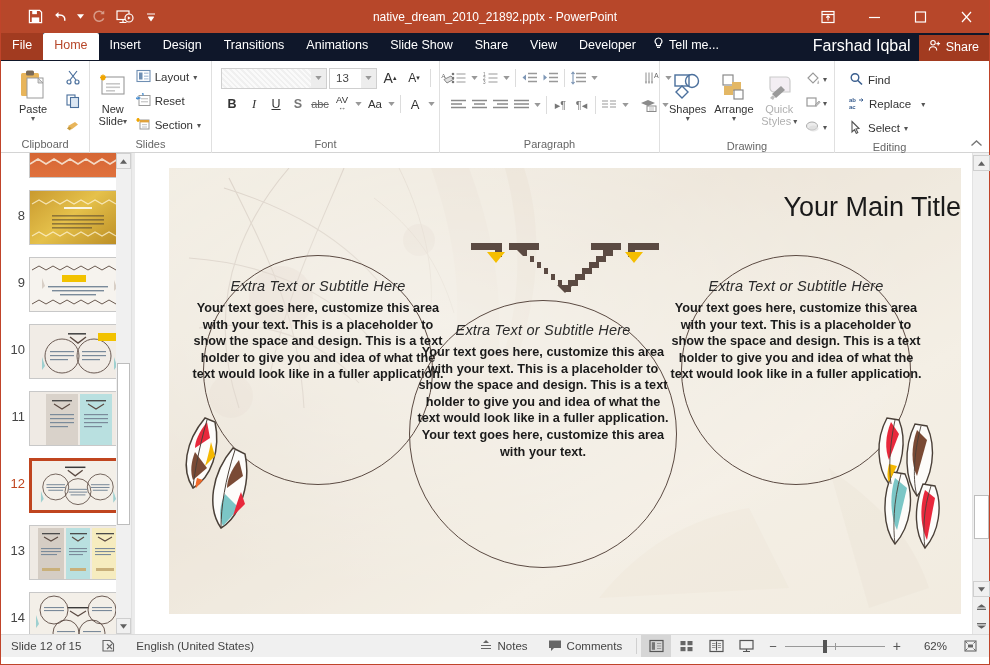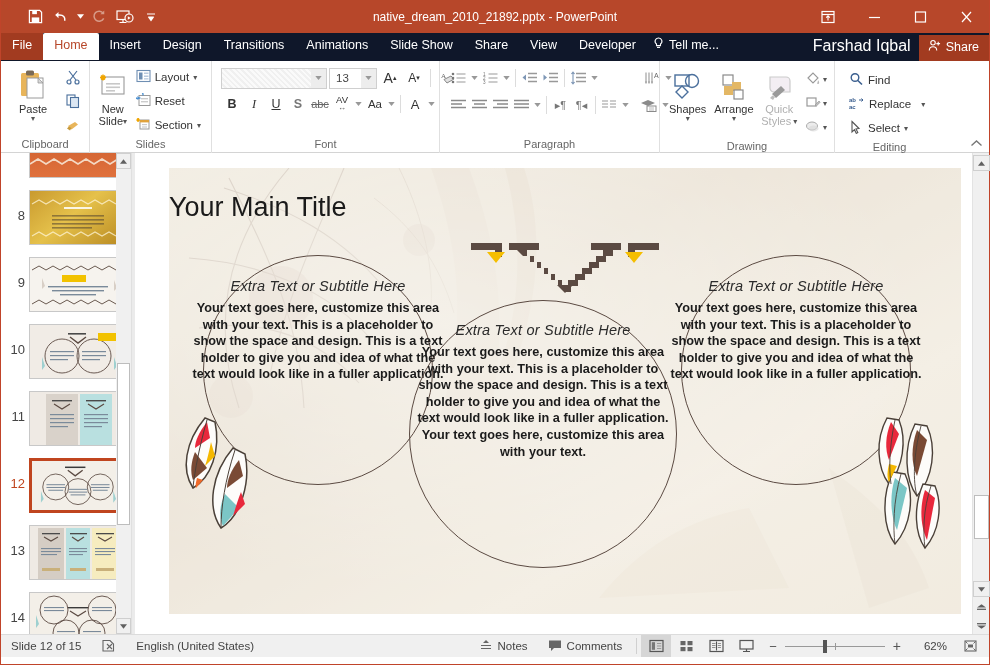--- a/index.html
+++ b/index.html
@@ -95,21 +95,21 @@
 
   
   .canvaspane { flex: 1; position: relative; background: #fff; }
   .slide { position: absolute; left: 34px; top: 15px; width: 792px; height: 446px;
            background: #f6f2ea; overflow: hidden; }
   .slide-bg { position: absolute; inset: 0; }
   .circle { position: absolute; border: 1.6px solid #5b4a42; border-radius: 50%; }
   .c-text { position: absolute; text-align: center; color: #1b1b1b; }
   .c-sub { font-style: italic; font-size: 14.5px; color: #2b2b2b; letter-spacing: .2px; }
   .c-body { font-size: 12.7px; font-weight: bold; line-height: 16.6px; margin-top: 6px; }
-  .slide-title { position: absolute; width: 100%; text-align: left; font-size: 27px; color: #1a1a1a; }
+  .slide-title { position: absolute; width: 100%; text-align: right; font-size: 27px; color: #1a1a1a; }
 
   
   .status { height: 23px; background: #f0f0f0; border-top: 1px solid #dcdcdc;
             display: flex; align-items: center; font-size: 11.5px; color: #444; }
   .st-item { padding: 0 10px; display: flex; align-items: center; gap: 5px; height: 22px; }
   .st-right { margin-left: auto; display: flex; align-items: center; }
   .viewbtn { width: 30px; height: 22px; display: flex; align-items: center; justify-content: center; }
   .viewbtn.active { background: #d6d6d6; }
   .zoomslider { display: flex; align-items: center; gap: 0; padding: 0 6px; }
   .ztrack { width: 100px; height: 1px; background: #999; position: relative; margin: 0 6px; }

